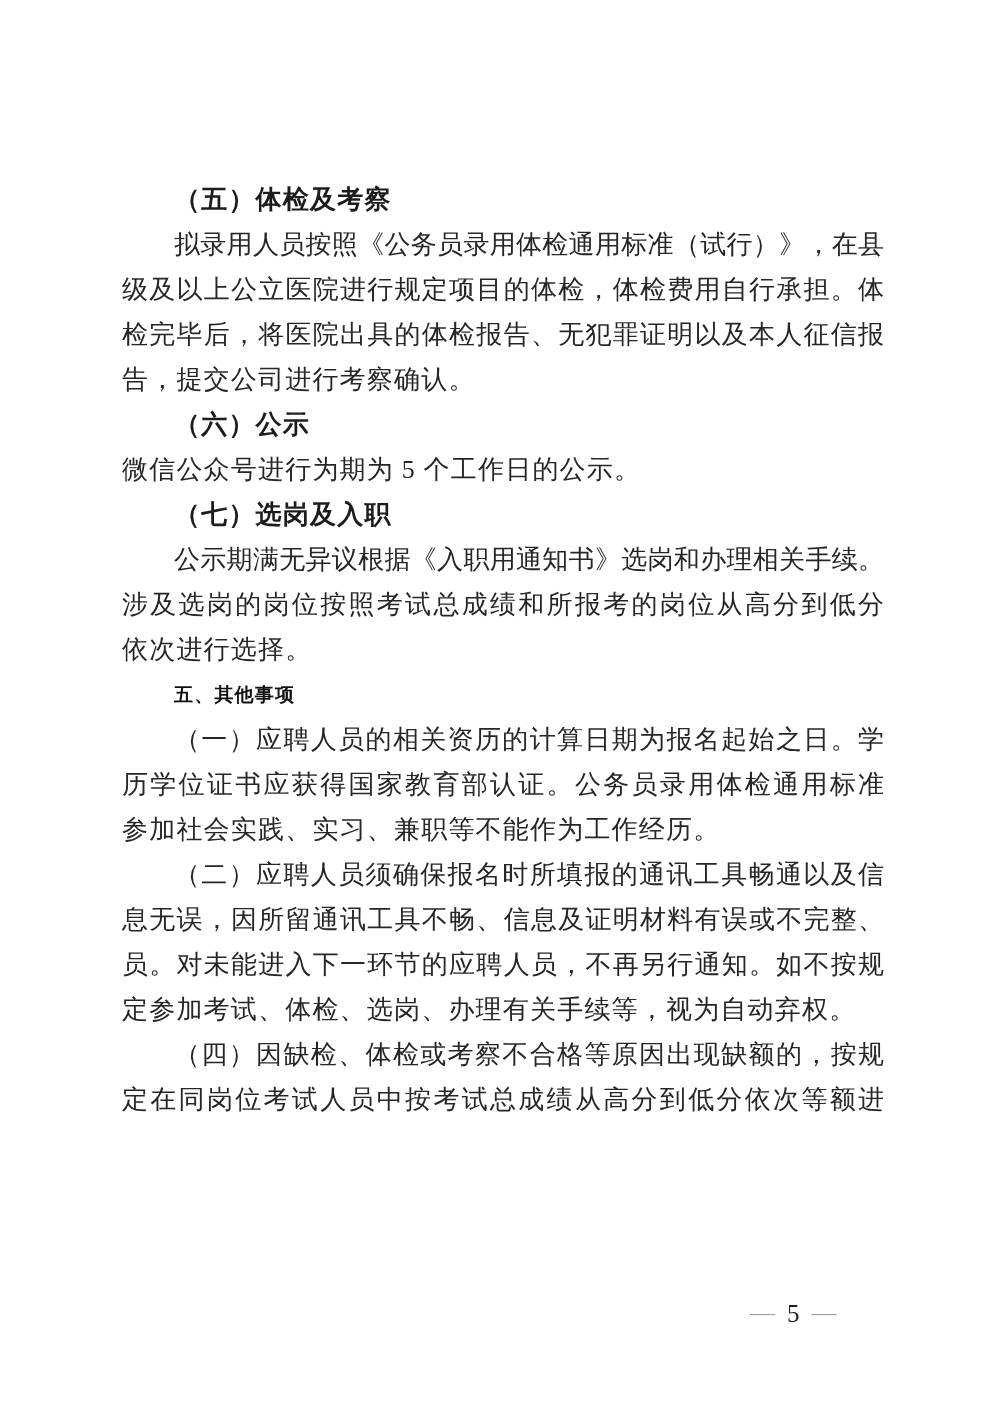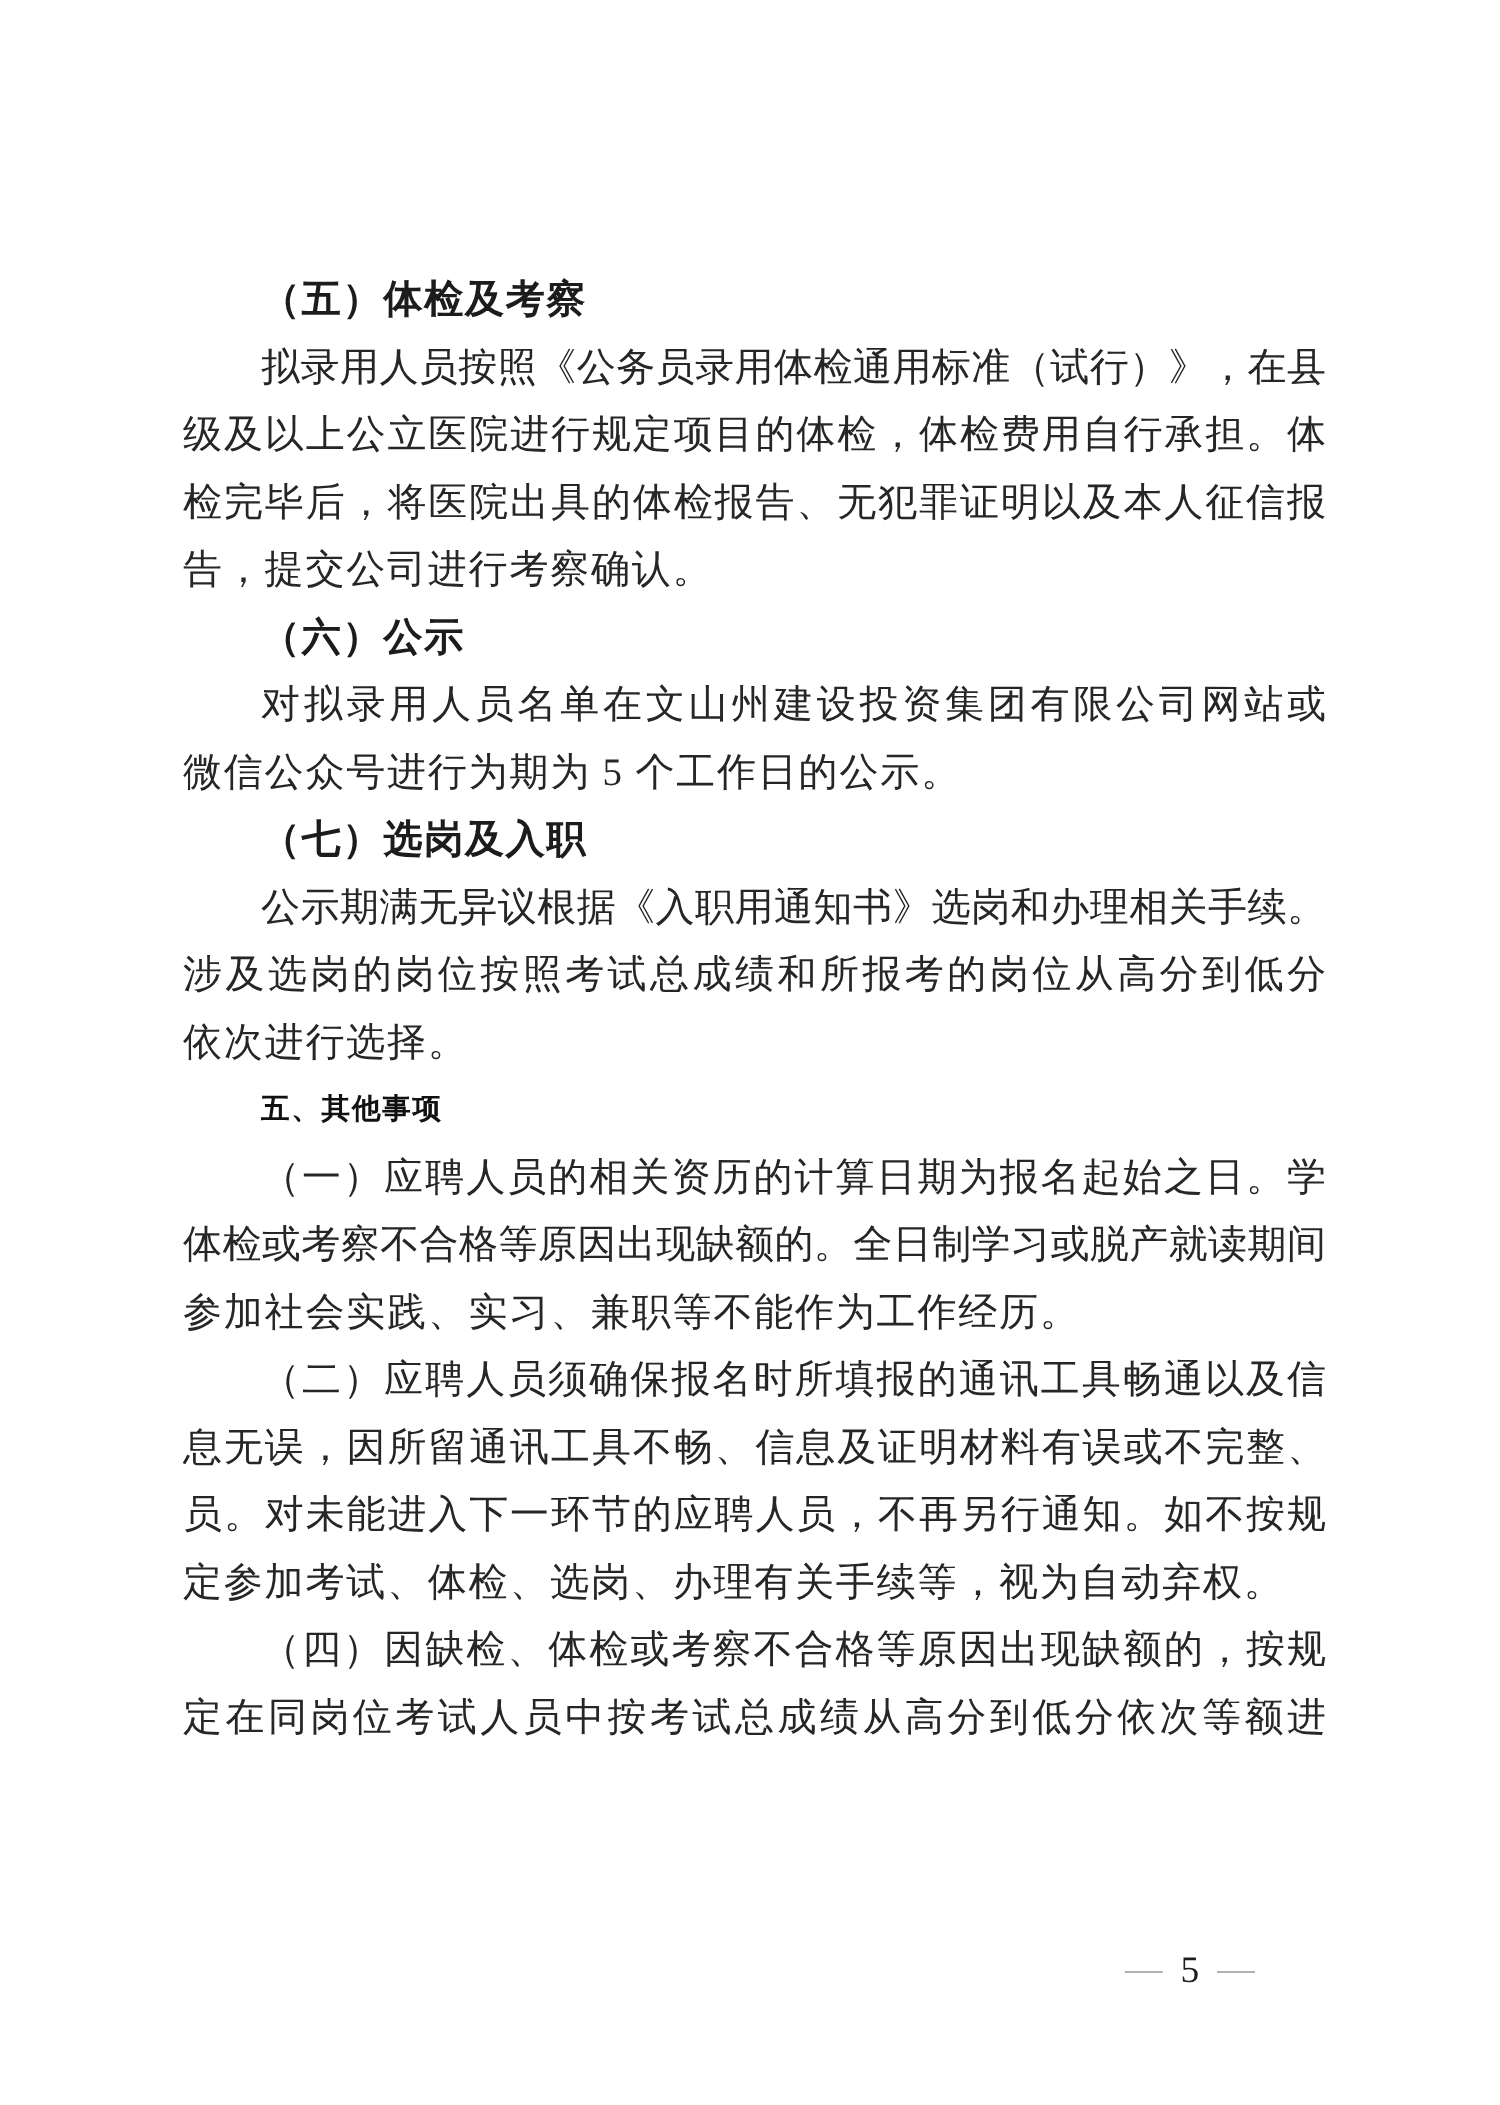--- a/index.html
+++ b/index.html
@@ -74,29 +74,28 @@
 
 <div class="page">
 
   <div class="text-block">
       <div class="line subheading indent">（五）体检及考察</div>
       <div class="line body indent justify">拟录用人员按照《公务员录用体检通用标准（试行）》，在县</div>
       <div class="line body justify">级及以上公立医院进行规定项目的体检，体检费用自行承担。体</div>
       <div class="line body justify">检完毕后，将医院出具的体检报告、无犯罪证明以及本人征信报</div>
       <div class="line body">告，提交公司进行考察确认。</div>
       <div class="line subheading indent">（六）公示</div>
-      <div class="line body indent justify">对拟录用人员名单在文山州建设投资集团有限公司网站或</div>
       <div class="line body">微信公众号进行为期为 5 个工作日的公示。</div>
       <div class="line subheading indent">（七）选岗及入职</div>
       <div class="line body indent justify">公示期满无异议根据《入职用通知书》选岗和办理相关手续。</div>
       <div class="line body justify">涉及选岗的岗位按照考试总成绩和所报考的岗位从高分到低分</div>
       <div class="line body">依次进行选择。</div>
       <div class="line heading indent">五、其他事项</div>
       <div class="line body indent justify">（一）应聘人员的相关资历的计算日期为报名起始之日。学</div>
-      <div class="line body justify">体检或考察不合格等原因出现缺额的。全日制学习或脱产就读期间</div>
+      <div class="line body justify">历学位证书应获得国家教育部认证。公务员录用体检通用标准</div>
       <div class="line body">参加社会实践、实习、兼职等不能作为工作经历。</div>
       <div class="line body indent justify">（二）应聘人员须确保报名时所填报的通讯工具畅通以及信</div>
       <div class="line body justify">息无误，因所留通讯工具不畅、信息及证明材料有误或不完整、</div>
       <div class="line body justify">员。对未能进入下一环节的应聘人员，不再另行通知。如不按规</div>
       <div class="line body">定参加考试、体检、选岗、办理有关手续等，视为自动弃权。</div>
       <div class="line body indent justify">（四）因缺检、体检或考察不合格等原因出现缺额的，按规</div>
       <div class="line body justify">定在同岗位考试人员中按考试总成绩从高分到低分依次等额进</div>
     </div>
 
   <div class="footer">

